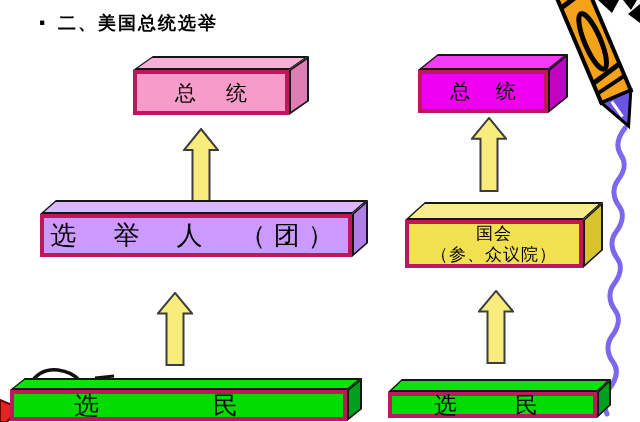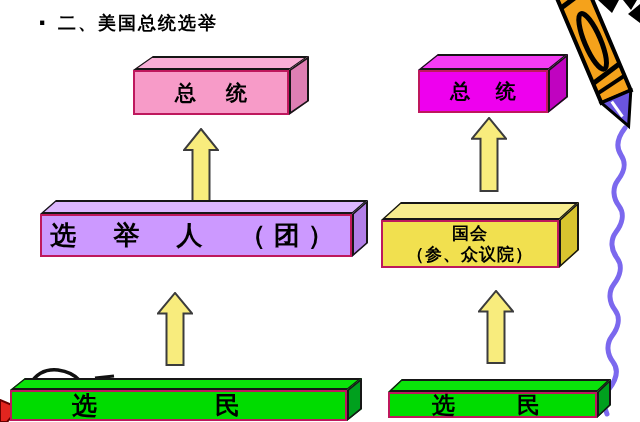--- a/index.html
+++ b/index.html
@@ -24,23 +24,23 @@
     color: #000;
     z-index: 3;
   }
   .title .bullet { font-size: 30px; font-weight: bold; margin-right: 10px; line-height: 34px; }
   .title .title-text { font-size: 18px; font-weight: bold; letter-spacing: 2px; line-height: 34px; }
 
   
   .box3d { position: absolute; z-index: 2; }
   .box3d .front {
     position: absolute; left: 0; top: 0; width: 100%; height: 100%;
-    border: 2px solid #be185d;
+    border: 4px solid #be185d;
     display: flex; align-items: center; justify-content: center;
-    font-weight: bold; color: #000; white-space: nowrap;
+    font-weight: normal; color: #000; white-space: nowrap;
   }
   .box3d .topf {
     position: absolute; left: 0; width: 100%;
     border: 2px solid #161616;
     transform-origin: 0 100%;
   }
   .box3d .sidef {
     position: absolute; left: 100%; top: 0; height: 100%;
     border: 2px solid #161616;
     transform-origin: 0 0;
@@ -58,21 +58,21 @@
   .box-president-r .topf  { background: #F33CF3; top: -16px; height: 16px; transform: skewX(-51.3deg); }
   .box-president-r .sidef { background: #C003C0; width: 20px; transform: skewY(-38.7deg); }
 
   
   .box-electors { left: 40px; top: 214px; width: 312px; height: 43px; }
   .box-electors .front { background: #CC99FF; font-size: 26px; letter-spacing: 8px; word-spacing: 14px; }
   .box-electors .topf  { background: #DCB6FF; top: -14px; height: 14px; transform: skewX(-48.8deg); }
   .box-electors .sidef { background: #B27FE8; width: 16px; transform: skewY(-41.2deg); }
 
   
-  .box-congress { left: 381px; top: 220px; width: 178px; height: 48px; }
+  .box-congress { left: 405px; top: 220px; width: 178px; height: 48px; }
   .box-congress .front { background: #F1E04F; flex-direction: column; font-size: 17px; line-height: 1.25; letter-spacing: 1px; }
   .box-congress .topf  { background: #F7EC8E; top: -18px; height: 18px; transform: skewX(-48deg); }
   .box-congress .sidef { background: #D8C42F; width: 20px; transform: skewY(-42deg); }
 
   
   .box-voters-l { left: 10px; top: 390px; width: 337px; height: 31px; }
   .box-voters-l .front { background: #00DC00; font-size: 25px; justify-content: space-between; padding: 0 105px 0 60px; }
   .box-voters-l .topf  { background: #0AE40A; top: -12px; height: 12px; transform: skewX(-51.3deg); }
   .box-voters-l .sidef { background: #00A01E; width: 15px; transform: skewY(-38.7deg); }
 

